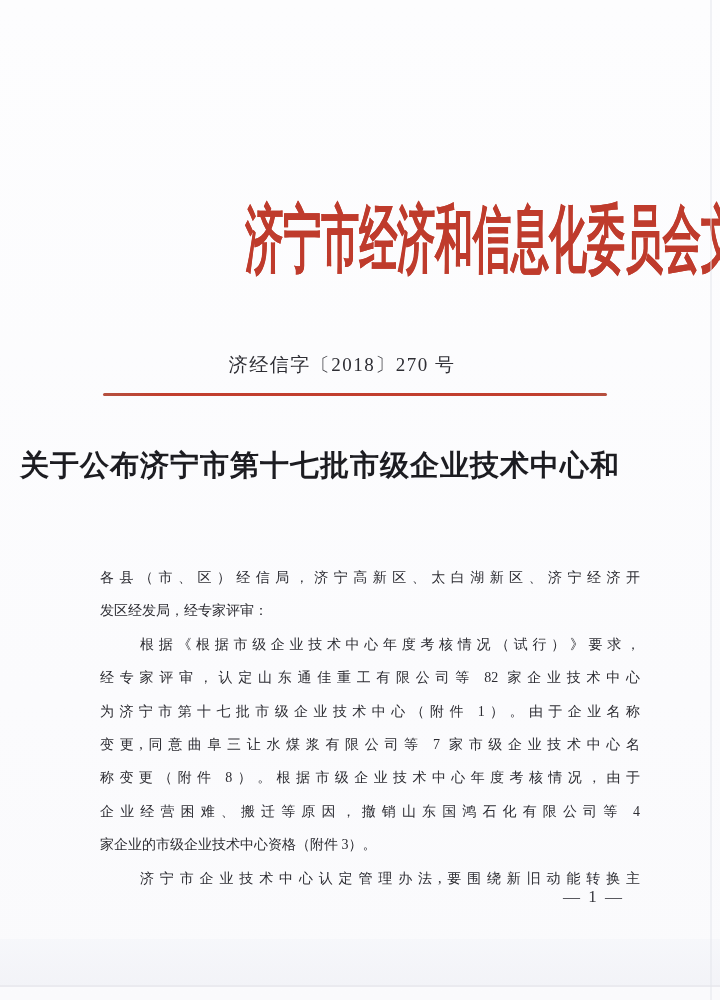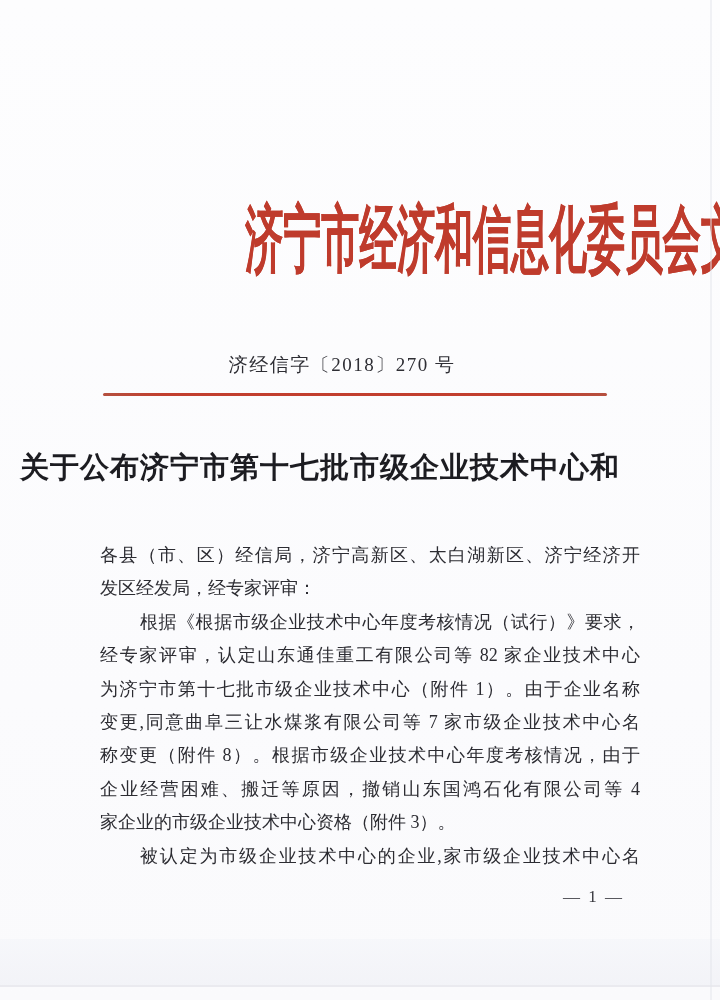--- a/index.html
+++ b/index.html
@@ -91,27 +91,28 @@
     position: absolute;
     top: 448px;
     left: 0;
     width: 640px;
     text-align: center;
     font-size: 29px;
     line-height: 39px;
     font-weight: bold;
     color: #1c1c21;
     letter-spacing: 1px;
+    font-family: Liberation Mono, monospace;
   }
   .body-text {
     position: absolute;
-    top: 539px;
+    top: 561px;
     left: 100px;
     width: 540px;
-    font-size: 18px;
+    font-size: 14px;
     color: #2c2c32;
   }
   .bl {
     height: 33.4px;
     line-height: 33.4px;
     white-space: nowrap;
   }
   .bl.fill {
     white-space: normal;
     text-align: justify;
@@ -150,21 +151,21 @@
   <div class="body-text">
     <div class="bl fill">各县（市、区）经信局，济宁高新区、太白湖新区、济宁经济开</div>
     <div class="bl">发区经发局，经专家评审：</div>
     <div class="bl fill indent">根据《根据市级企业技术中心年度考核情况（试行）》要求，</div>
     <div class="bl fill">经专家评审，认定山东通佳重工有限公司等 82 家企业技术中心</div>
     <div class="bl fill">为济宁市第十七批市级企业技术中心（附件 1）。由于企业名称</div>
     <div class="bl fill">变更,同意曲阜三让水煤浆有限公司等 7 家市级企业技术中心名</div>
     <div class="bl fill">称变更（附件 8）。根据市级企业技术中心年度考核情况，由于</div>
     <div class="bl fill">企业经营困难、搬迁等原因，撤销山东国鸿石化有限公司等 4</div>
     <div class="bl">家企业的市级企业技术中心资格（附件 3）。</div>
-    <div class="bl fill indent">被认定为市级企业技术中心的企业,家市级企业技术中心名</div>
+    <div class="bl fill indent">济宁市企业技术中心认定管理办法,要围绕新旧动能转换主</div>
   </div>
 
   <div class="page-number">— 1 —</div>
 
   <div class="bottom-band"></div>
   <div class="bottom-edge-line"></div>
   <div class="right-edge-line"></div>
 
 </div>
 

